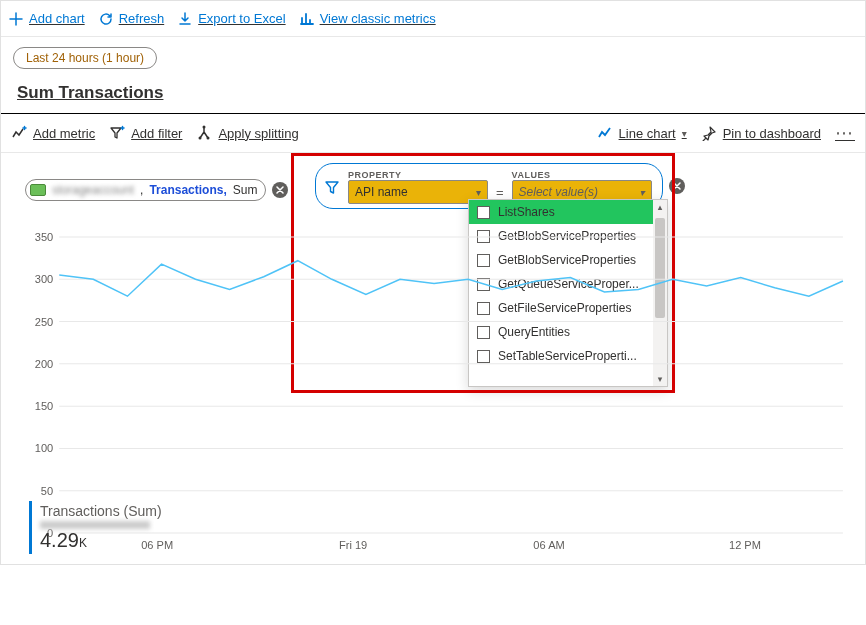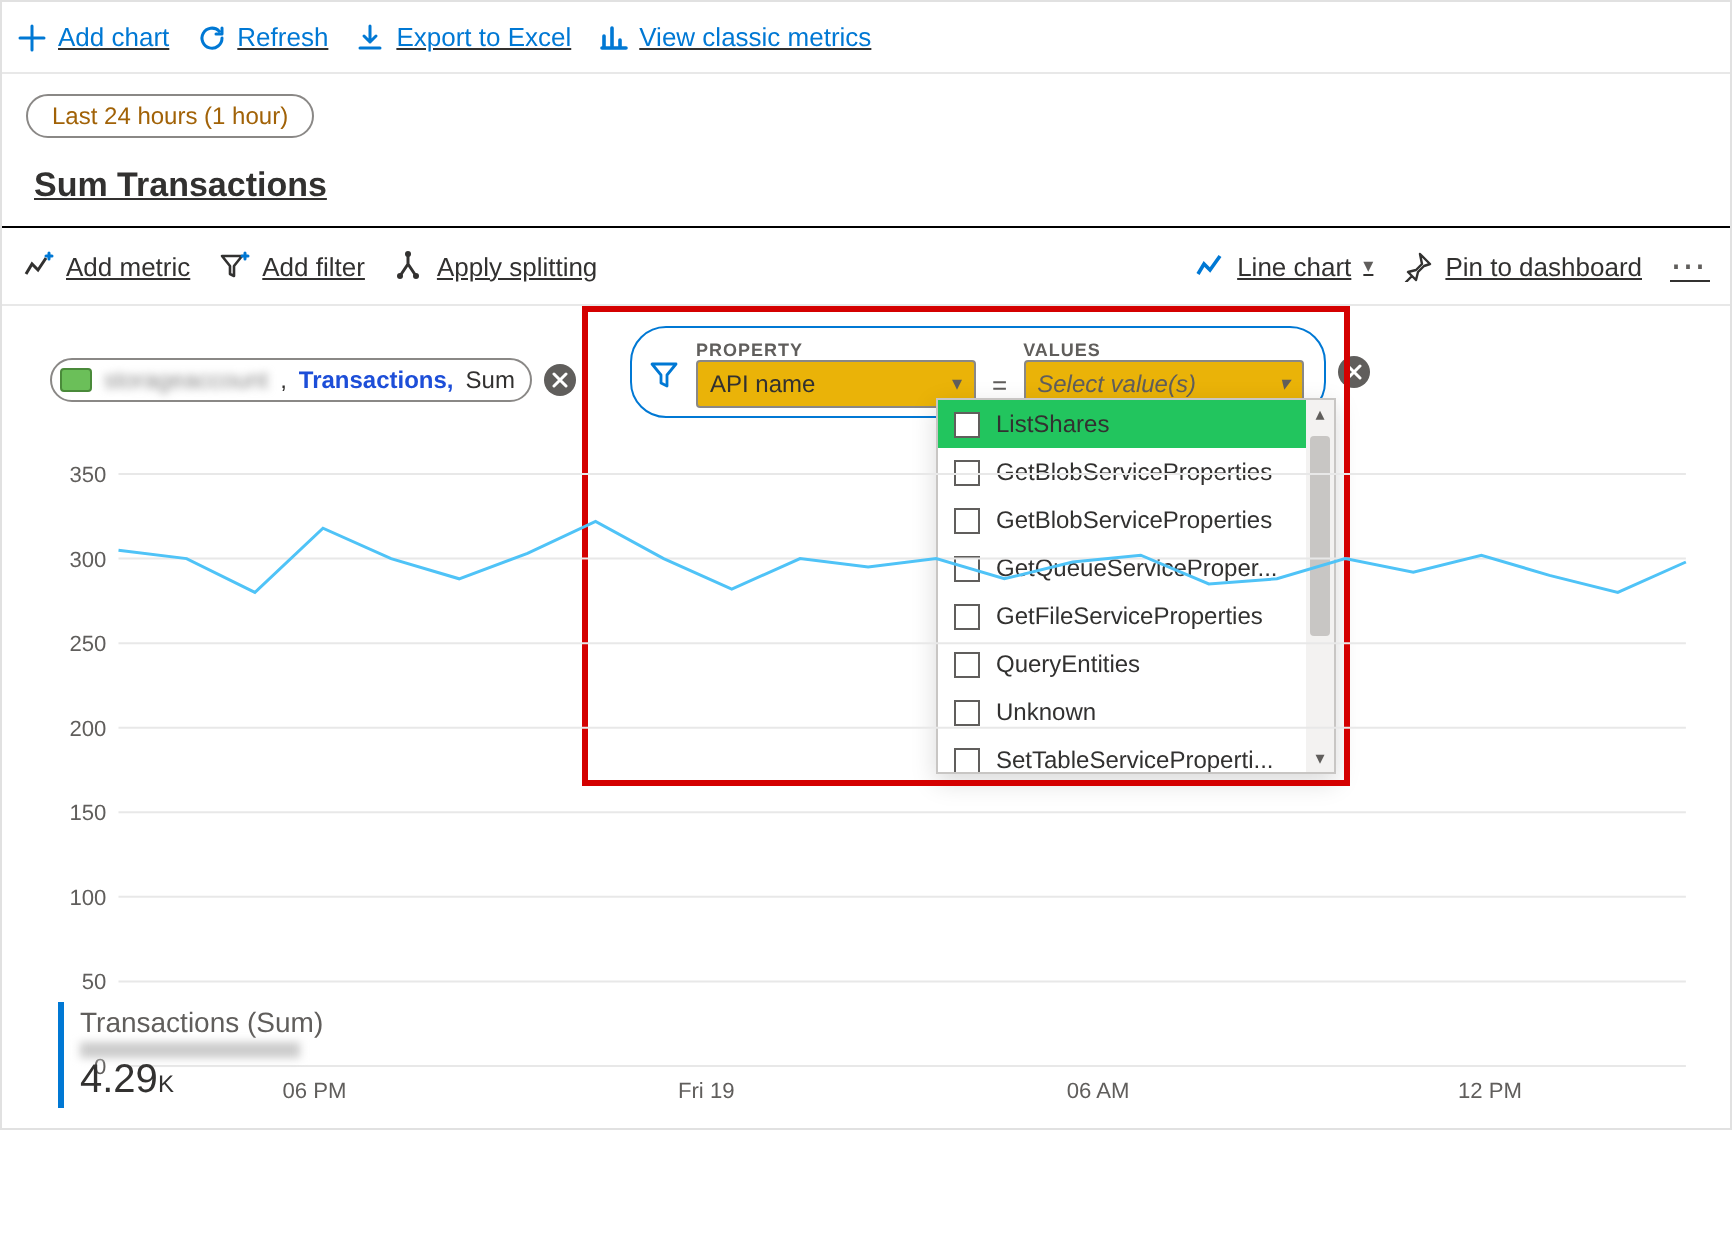--- a/index.html
+++ b/index.html
@@ -201,24 +201,20 @@
             <span class="cb"></span>
             <span>GetQueueServiceProper...</span>
           </div>
           <div class="opt">
             <span class="cb"></span>
             <span>GetFileServiceProperties</span>
           </div>
           <div class="opt">
             <span class="cb"></span>
             <span>QueryEntities</span>
-          </div>
-          <div class="opt">
-            <span class="cb"></span>
-            <span>Unknown</span>
           </div>
           <div class="opt">
             <span class="cb"></span>
             <span>SetTableServiceProperti...</span>
           </div>
         </div>
       <div class="scrollbar">
         <div class="arr top">▴</div>
         <div class="thumb"></div>
         <div class="arr bot">▾</div>

